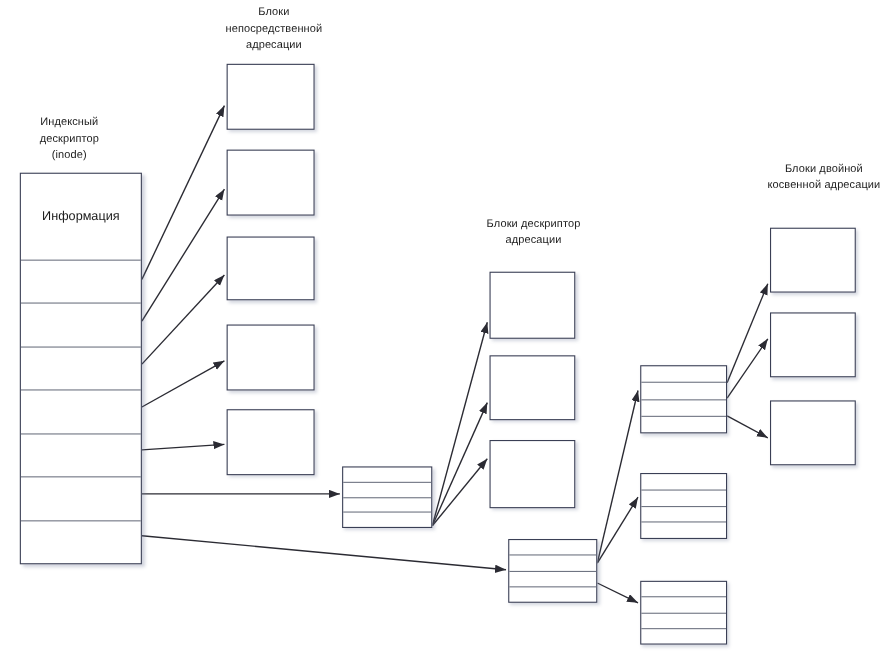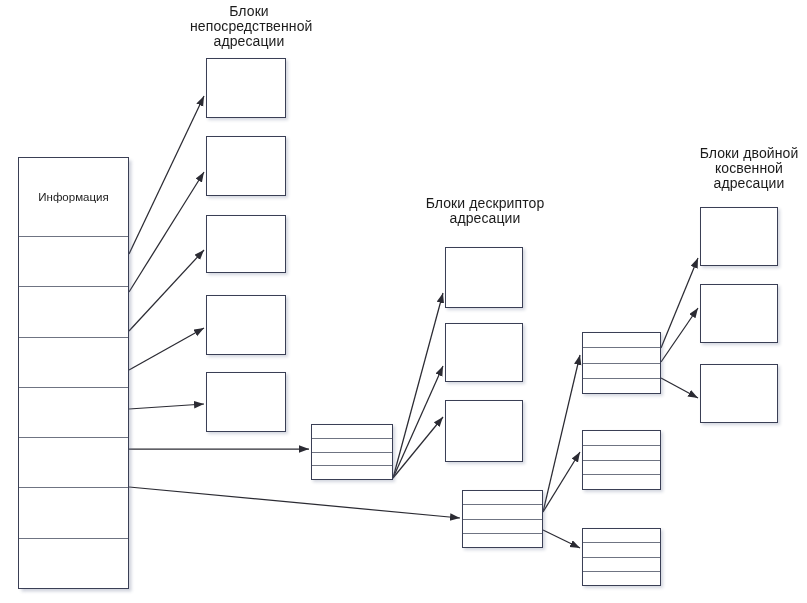--- a/index.html
+++ b/index.html
@@ -22,21 +22,21 @@
   svg#wires {
     position: absolute;
     left: 0;
     top: 0;
     width: 807px;
     height: 603px;
     pointer-events: none;
   }
   .label {
     position: absolute;
-    font-size: 14px;
+    font-size: 10px;
     color: #1b1b1b;
     text-align: center;
     line-height: 15px;
     white-space: pre-line;
     letter-spacing: 0.1px;
   }
   .blk {
     position: absolute;
     background: #ffffff;
     border: 1.3px solid #3a3f55;
@@ -114,32 +114,35 @@
         <line x1="393" y1="478" x2="443" y2="417" marker-end="url(#ah)"></line>
         <line x1="543" y1="512" x2="580" y2="355" marker-end="url(#ah)"></line>
         <line x1="543" y1="512" x2="580" y2="452" marker-end="url(#ah)"></line>
         <line x1="543" y1="530" x2="580" y2="548" marker-end="url(#ah)"></line>
         <line x1="661" y1="348" x2="698" y2="258" marker-end="url(#ah)"></line>
         <line x1="661" y1="362" x2="698" y2="308" marker-end="url(#ah)"></line>
         <line x1="661" y1="378" x2="698" y2="398" marker-end="url(#ah)"></line>
       </g>
   </svg>
 
+  <div class="label" style="left:8px; top:104px; width:110px;">Индексный
+дескриптор
+(inode)</div>
 
   <div class="label" style="left:190px; top:4px; width:118px;">Блоки
 непосредственной
 адресации</div>
 
   <div class="label" style="left:415px; top:196px; width:140px;">Блоки дескриптор
 адресации</div>
 
   <div class="label" style="left:678px; top:146px; width:142px;">Блоки двойной
 косвенной адресации</div>
 
-  <div class="inode" id="inode-box" style="left: 18px; top: 157px; width: 111px; height: 432px;">
+  <div class="inode" id="inode-box" style="left: 18px; top: 157px; width: 111px; height: 356px;">
     <div class="inode-info">Информация</div>
     <div class="inode-cells" id="inode-cells">
         <i></i>
         <i></i>
         <i></i>
         <i></i>
         <i></i>
         <i></i>
         <i></i>
       </div>

